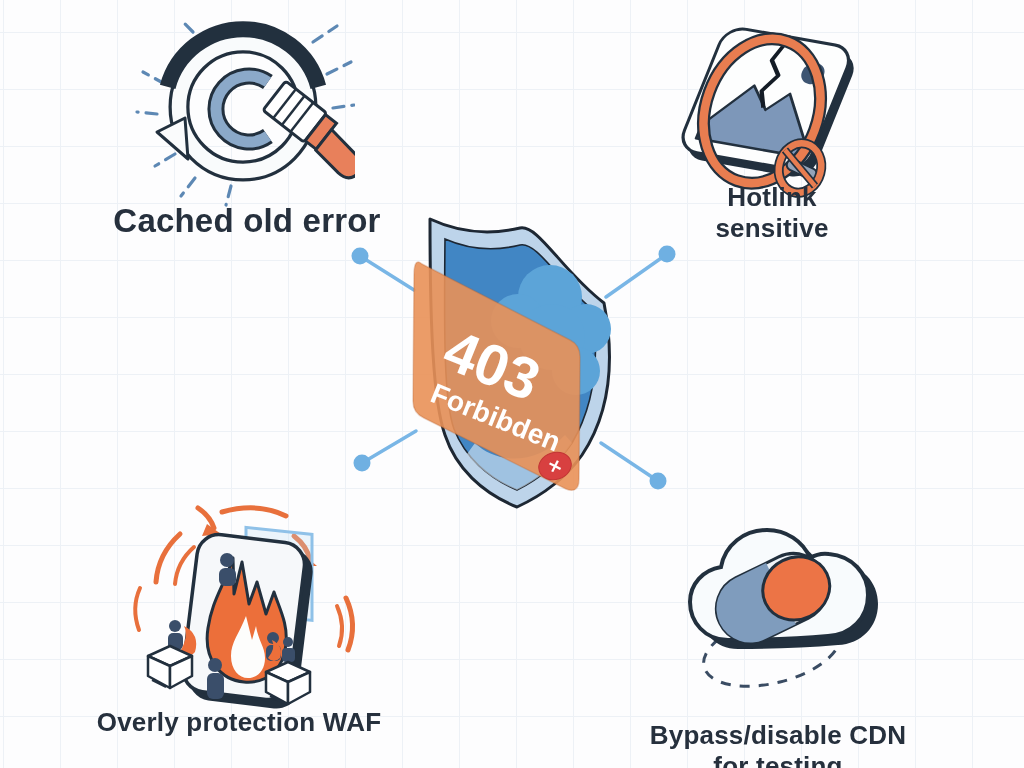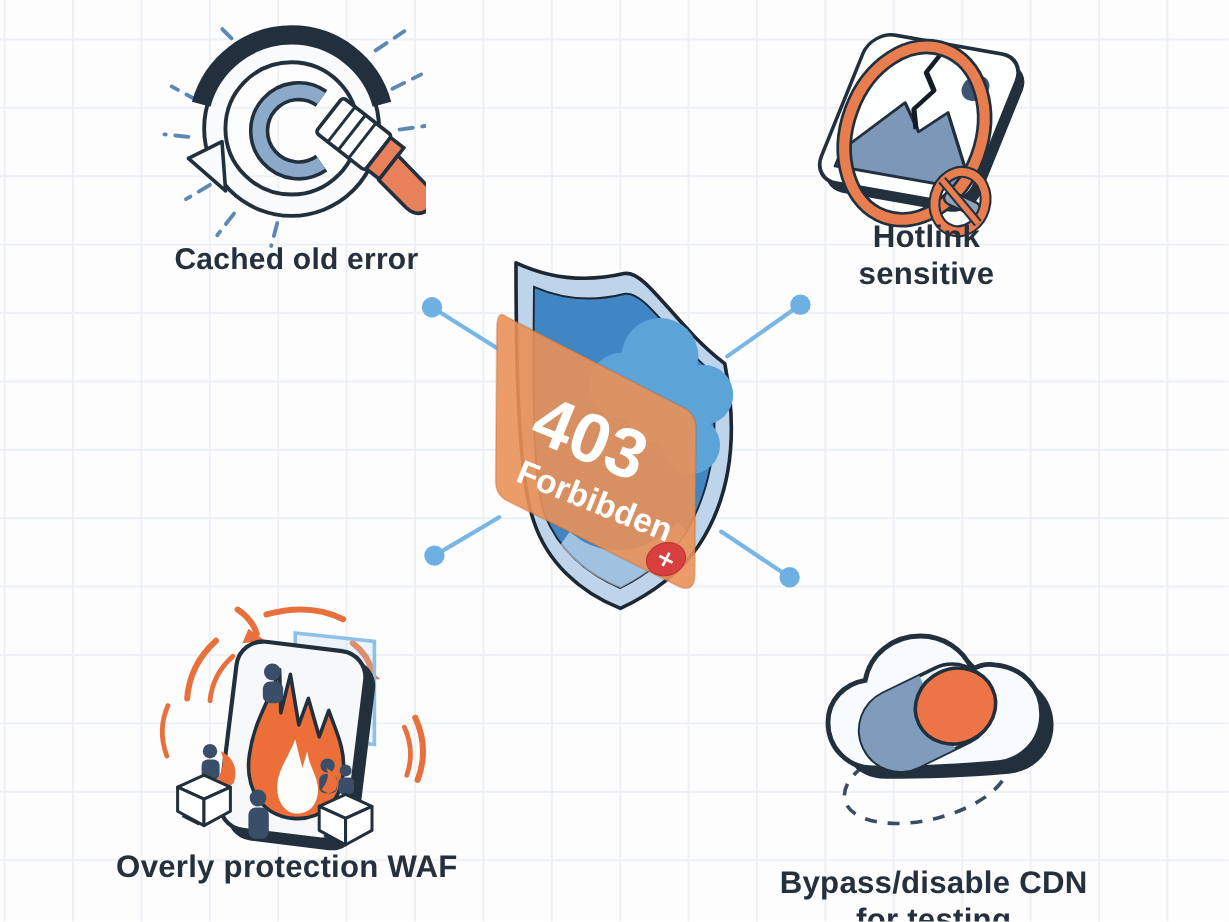--- a/index.html
+++ b/index.html
@@ -16,21 +16,21 @@
   .abs{position:absolute;}
   .node-label{
     position:absolute;
     transform:translateX(-50%);
     color:#26303d;
     font-weight:700;
     text-align:center;
     white-space:nowrap;
     letter-spacing:0.2px;
   }
-  .lbl-25{font-size:25px;}
+  .lbl-25{font-size:33px;}
   .lbl-26{font-size:26px;}
   .two-line{line-height:31px;}
 </style>
 </head>
 <body>
 
 <div id="canvas">
 
   <svg class="abs" style="left:0;top:0" width="1024" height="768" viewBox="0 0 1024 768">
     <g stroke="#79b6e6" stroke-width="3.5" stroke-linecap="round">

